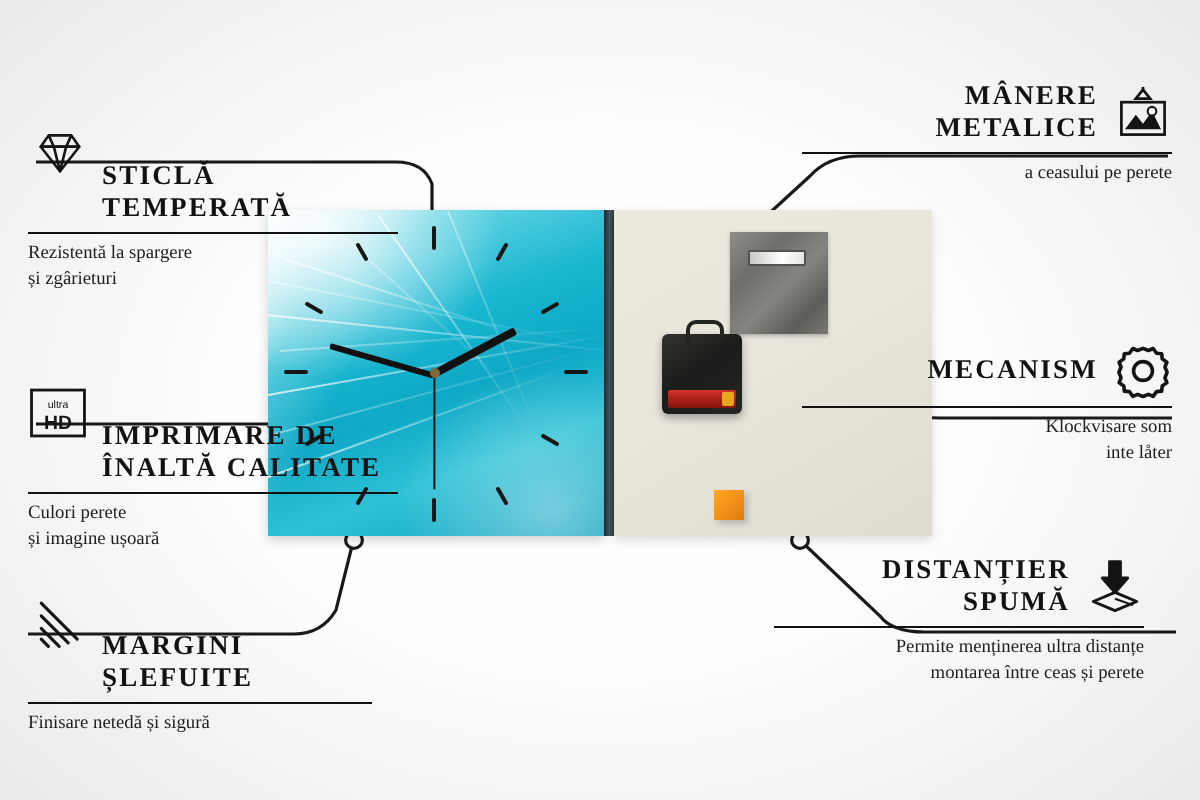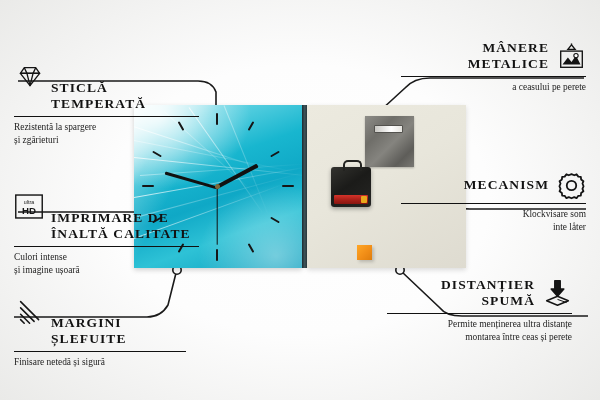--- a/index.html
+++ b/index.html
@@ -327,21 +327,21 @@
           <text x="17" y="24" font-family="Liberation Sans, sans-serif" font-size="11" font-weight="bold" fill="#141414" text-anchor="middle">HD</text>
         </svg>
       </span>
       <div class="ttl">
         <div>IMPRIMARE DE</div>
         <div>ÎNALTĂ CALITATE</div>
       </div>
     </div>
     <div class="rule"></div>
     <div class="sub">
-      <div>Culori intense</div>
+      <div>Culori perete</div>
       <div>și imagine ușoară</div>
     </div>
   </div>
 
   <div class="callout left" id="c-edges">
     <div class="head">
       <span class="ico">
         <svg viewBox="0 0 30 30" width="27" height="27" stroke="#141414" stroke-width="1.7" fill="none" stroke-linecap="round">
           <path d="M4 4 L24 24"></path>
           <path d="M4 11 L19 26"></path>

